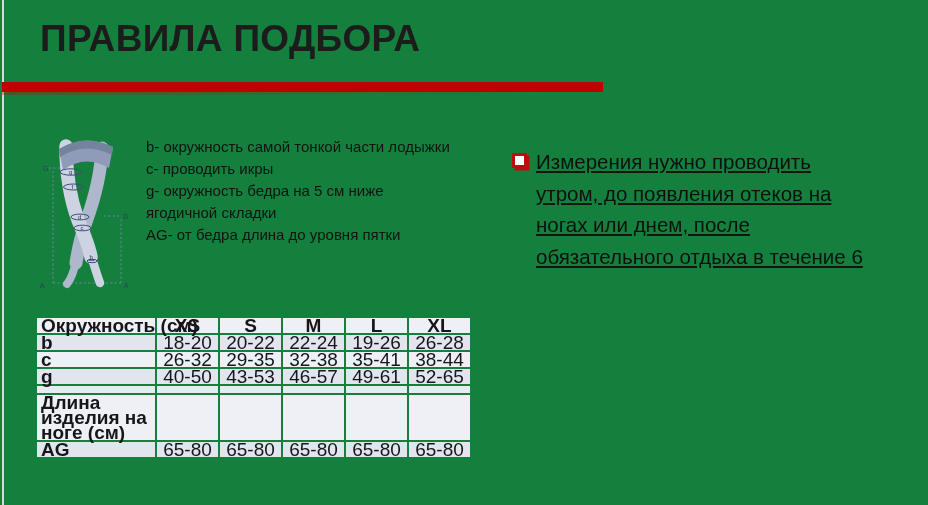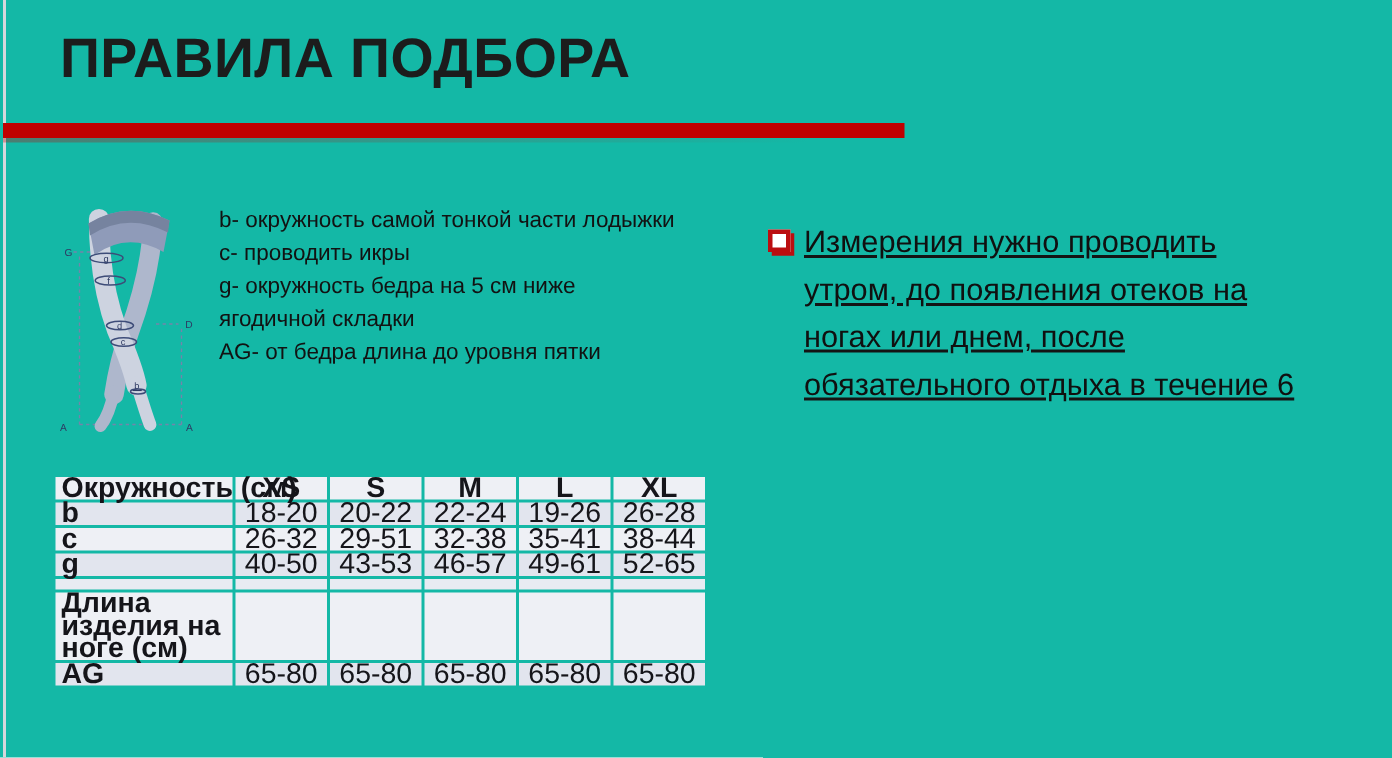--- a/index.html
+++ b/index.html
@@ -1,16 +1,16 @@
 <!DOCTYPE html>
 <html><head>
 <meta charset="utf-8">
 <style>
   html,body{margin:0;padding:0;background:#ffffff;}
-  .slide{position:relative;width:928px;height:505px;background:#14b8a6;overflow:hidden;
+  .slide{position:relative;width:928px;height:505px;background:#15803d;overflow:hidden;
          font-family:"Liberation Sans",sans-serif;color:#141414;}
   .edge-line{position:absolute;left:2px;top:0;width:2px;height:505px;background:#d5d7db;}
   .page-title{position:absolute;left:40px;top:18px;font-size:37px;font-weight:bold;
               color:#1c1c1c;letter-spacing:0.3px;white-space:nowrap;}
   .accent-bar{position:absolute;left:2px;top:82px;width:601px;height:10px;background:#c00000;}
   .accent-bar-shadow{position:absolute;left:2px;top:92px;width:540px;height:3px;
         background:linear-gradient(90deg,rgba(192,0,0,0.32),rgba(192,0,0,0.14) 55%,rgba(192,0,0,0));}
 
   .legs-diagram{position:absolute;left:36px;top:132px;}
 
@@ -112,21 +112,21 @@
         <td class="lbl c-lbl">b</td>
         <td class="c-size">18-20</td>
         <td class="c-size">20-22</td>
         <td class="c-size">22-24</td>
         <td class="c-size">19-26</td>
         <td class="c-size">26-28</td>
       </tr>
       <tr class="band-l">
         <td class="lbl c-lbl">c</td>
         <td class="c-size">26-32</td>
-        <td class="c-size">29-51</td>
+        <td class="c-size">29-35</td>
         <td class="c-size">32-38</td>
         <td class="c-size">35-41</td>
         <td class="c-size">38-44</td>
       </tr>
       <tr class="band-d">
         <td class="lbl c-lbl">g</td>
         <td class="c-size">40-50</td>
         <td class="c-size">43-53</td>
         <td class="c-size">46-57</td>
         <td class="c-size">49-61</td>

